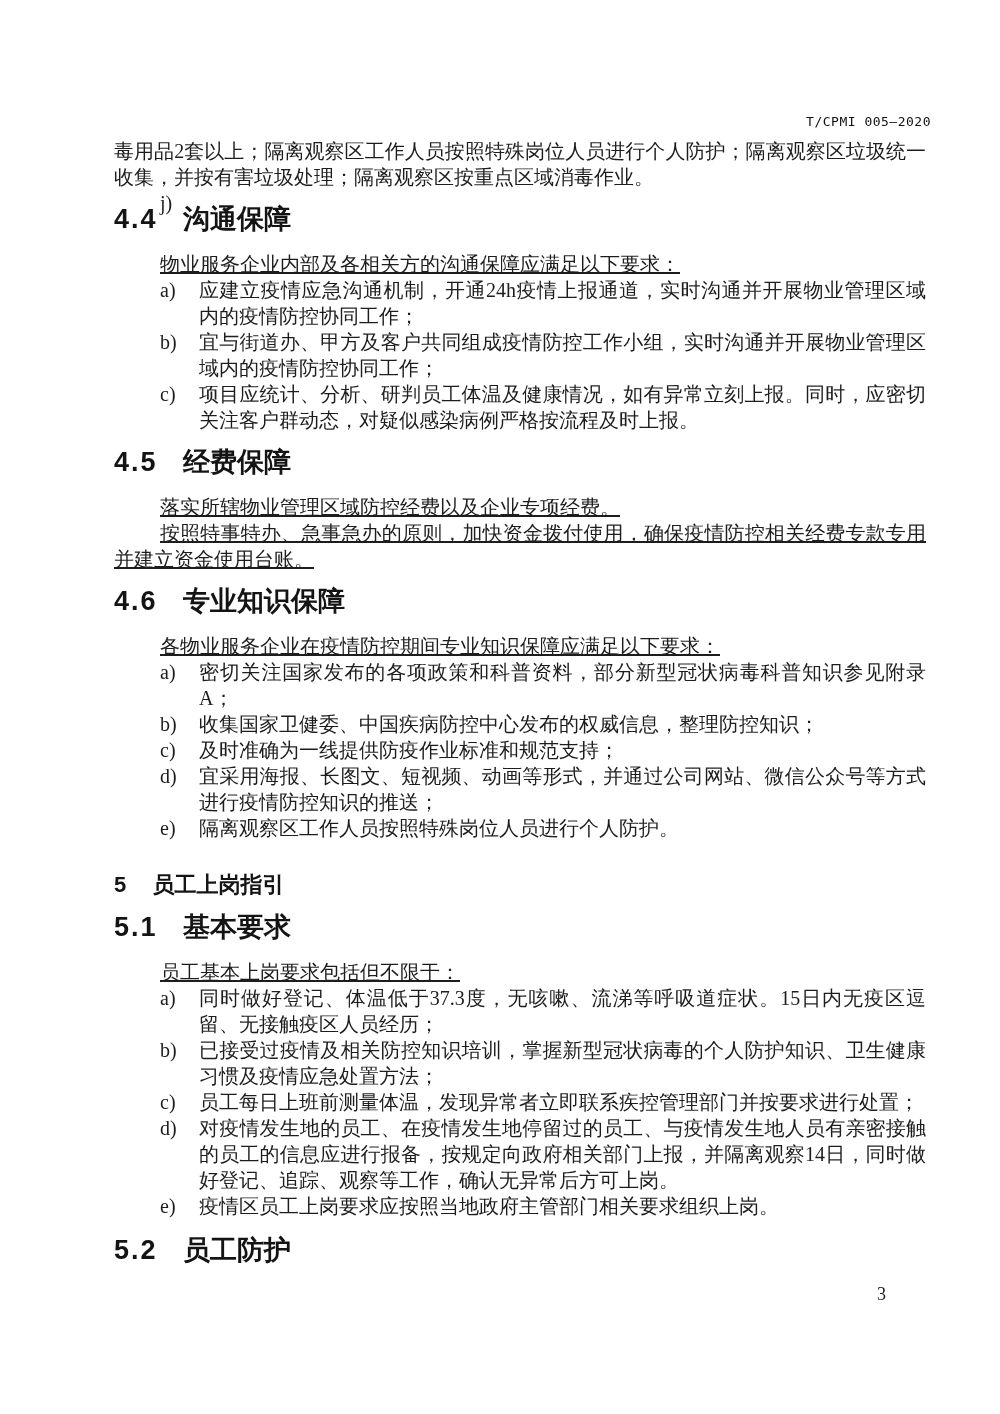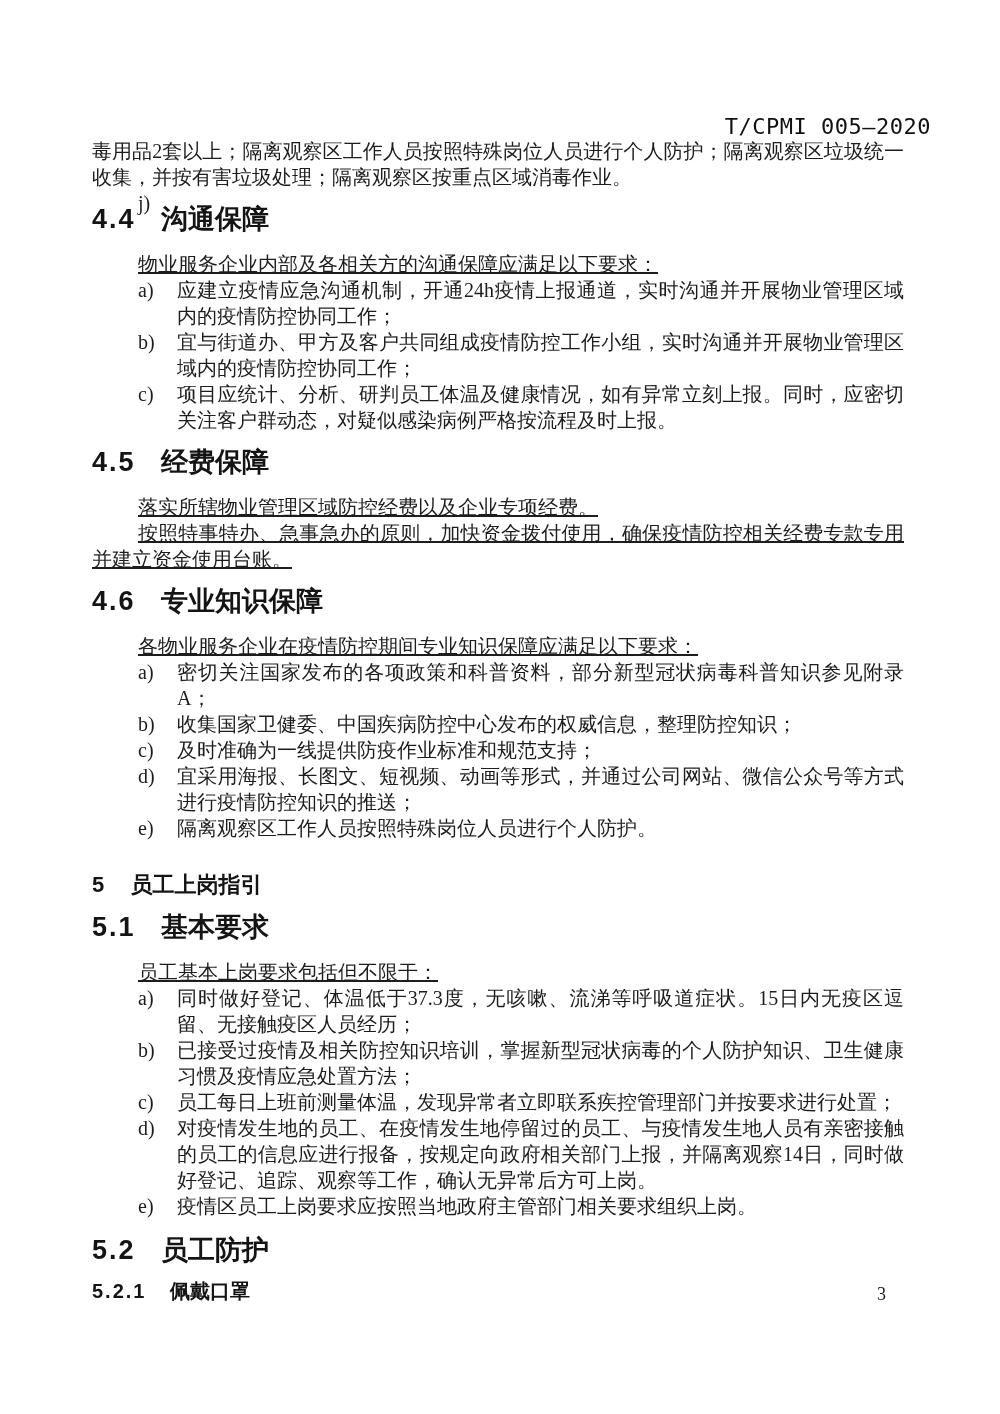--- a/index.html
+++ b/index.html
@@ -10,28 +10,28 @@
     position: relative;
     overflow: hidden;
     font-family: "Liberation Serif", "DejaVu Serif", serif;
     color: #1d1d1d;
   }
   .doc-code {
     position: absolute;
     top: 114px;
     right: 69px;
     font-family: "DejaVu Sans Mono", monospace;
-    font-size: 22px;
+    font-size: 13px;
     letter-spacing: 0.5px;
     color: #111;
     white-space: nowrap;
   }
   .content {
     position: absolute;
-    left: 92px;
+    left: 114px;
     top: 138px;
     width: 812px;
     font-size: 20px;
     line-height: 26px;
     text-align: justify;
   }
   .content p { margin: 0; }
   .cont-para { margin-left: 85px; }
   .li { position: relative; padding-left: 85px; }
   .li .marker { position: absolute; left: 46px; top: 0; }
@@ -151,20 +151,16 @@
   <div class="li">
     <span class="marker">e)</span>
     <span>疫情区员工上岗要求应按照当地政府主管部门相关要求组织上岗。</span>
   </div>
 
   <h3 class="sec-head h-52">
     <span class="h-num">5.2</span>
     <span class="h-title">员工防护</span>
   </h3>
 
-  <h3 class="sec-head h-521">
-    <span class="h-num">5.2.1</span>
-    <span class="h-title">佩戴口罩</span>
-  </h3>
 
 </div>
 
 <div class="page-num">3</div>
 
 </body></html>

